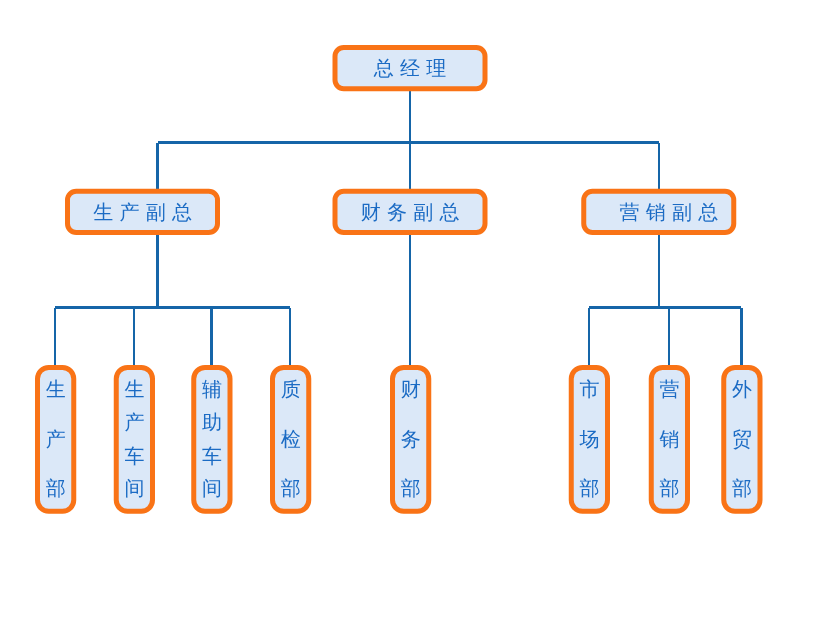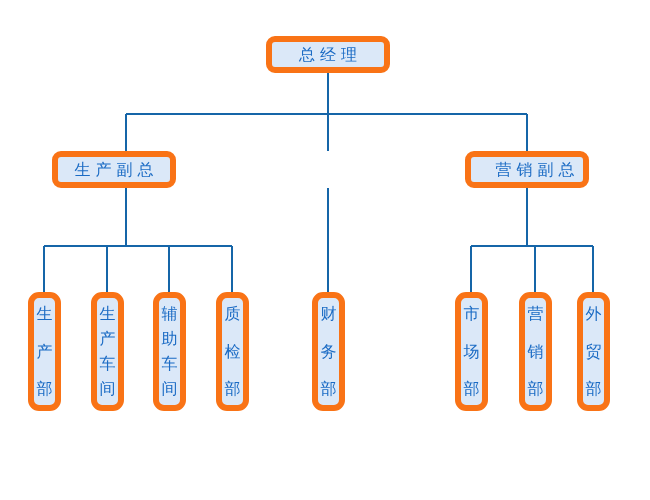--- a/index.html
+++ b/index.html
@@ -22,21 +22,21 @@
     position: absolute;
     left: 0;
     top: 0;
     width: 650px;
     height: 500px;
   }
   .org-node {
     position: absolute;
     box-sizing: border-box;
     background: #dbe8f8;
-    border: 6px solid #f97316;
+    border: 4px solid #f97316;
     color: #1b6bc4;
     font-size: 16px;
     line-height: 1;
     display: flex;
     align-items: center;
     justify-content: center;
   }
   .org-node-h {
     border-radius: 9px;
     height: 37px;
@@ -97,20 +97,21 @@
       <path d="M471,246 L593,246"></path>
       <path d="M471,246 L471,292"></path>
       <path d="M535,246 L535,292"></path>
       <path d="M593,246 L593,292"></path>
     </g>
   </svg>
 
   <div class="org-node org-node-h" id="node-root">总经理</div>
 
   <div class="org-node org-node-h" id="node-vp-prod">生产副总</div>
+  <div class="org-node org-node-h" id="node-vp-fin">财务副总</div>
   <div class="org-node org-node-h" id="node-vp-mkt">营销副总</div>
 
   <div class="org-node org-node-v" id="node-prod-dept">
       <span>生</span>
       <span>产</span>
       <span>部</span>
     </div>
   <div class="org-node org-node-v" id="node-prod-shop">
       <span>生</span>
       <span>产</span>

